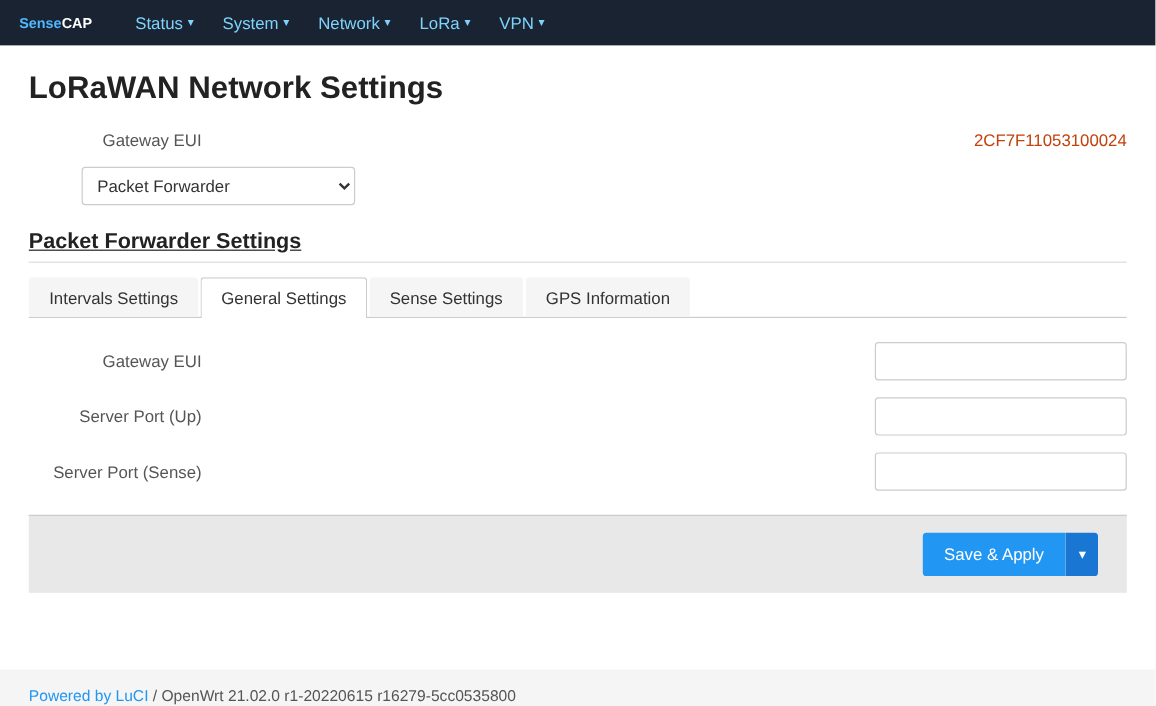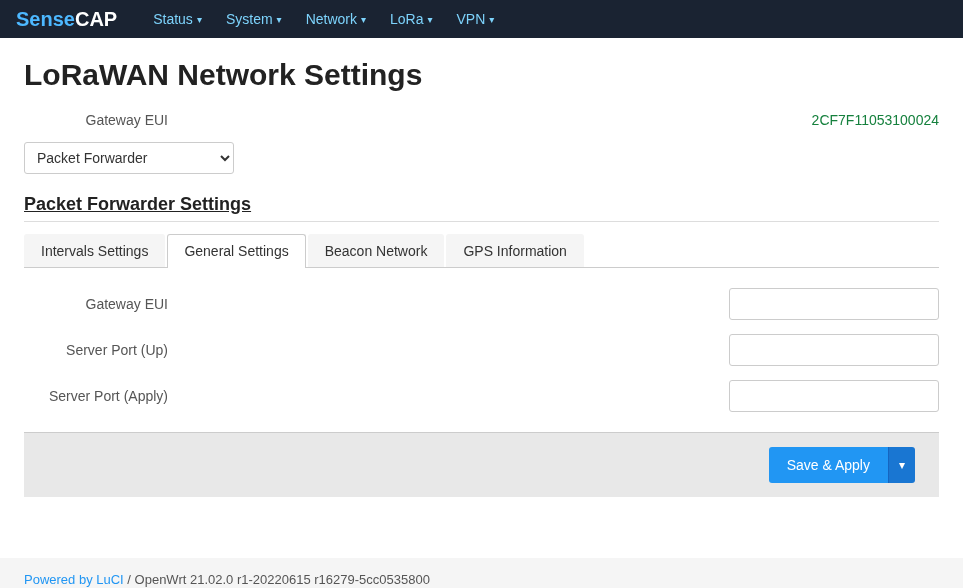--- a/index.html
+++ b/index.html
@@ -9,21 +9,21 @@
     .navbar {
       background-color: #1a2332;
       display: flex;
       align-items: center;
       padding: 0 16px;
       height: 38px;
     }
     .navbar-brand {
       color: #fff;
       font-weight: bold;
-      font-size: 20px;
+      font-size: 12px;
       margin-right: 24px;
     }
     .navbar-brand span.sense { color: #4db8ff; }
     .navbar-brand span.cap { color: #fff; }
     .nav-item {
       color: #7dd3fc;
       padding: 0 12px;
       height: 54px;
       display: flex;
       align-items: center;
@@ -38,56 +38,57 @@
     }
 
     
     .content {
       padding: 20px 24px;
       background: #fff;
       min-height: 520px;
     }
 
     h1.page-title {
-      font-size: 30px;
+      font-size: 26px;
       font-weight: bold;
       color: #222;
       margin-bottom: 20px;
     }
 
     .form-row {
       display: flex;
       align-items: center;
       margin-bottom: 14px;
       justify-content: space-between;
     }
     .form-row label {
       width: 160px;
       text-align: right;
       padding-right: 16px;
       color: #555;
       font-size: 14px;
     }
     .form-row .value-text {
       font-size: 14px;
-      color: #15803d;
+      color: #c2410c;
       margin-left: 29px;
     }
     .form-row select, .form-row input[type="text"] {
       border: 1px solid #ccc;
       border-radius: 3px;
       padding: 4px 8px;
       font-size: 14px;
       color: #333;
       background: #fff;
       height: 32px;
     }
     .form-row select {
-      width: 210px;
+      width: 228px;
       appearance: auto;
+      margin-left: 44px;
     }
     .form-row input[type="text"] {
       width: 210px;
     }
 
     .section-title {
       font-size: 18px;
       font-weight: bold;
       color: #222;
       margin: 20px 0 12px 0;
@@ -198,37 +199,37 @@
       <option>Basic Station</option>
       <option>Single Channel</option>
     </select>
   </div>
 
   <div class="section-title">Packet Forwarder Settings</div>
 
   <div class="tabs">
     <div class="tab">Intervals Settings</div>
     <div class="tab active">General Settings</div>
-    <div class="tab">Beacon Network</div>
+    <div class="tab">Sense Settings</div>
     <div class="tab">GPS Information</div>
   </div>
 
   <div class="form-row">
     <label>Gateway EUI</label>
     <input type="text" style="">
   </div>
 
 
   <div class="form-row">
     <label>Server Port (Up)</label>
     <input type="text" style="">
   </div>
 
   <div class="form-row">
-    <label>Server Port (Apply)</label>
+    <label>Server Port (Sense)</label>
     <input type="text" style="">
   </div>
 
   <div class="footer-bar">
     <div class="save-apply-group">
       <button class="btn-save-apply">Save &amp; Apply</button>
       <button class="btn-dropdown">
         <span>▾</span>
       </button>
     </div>

